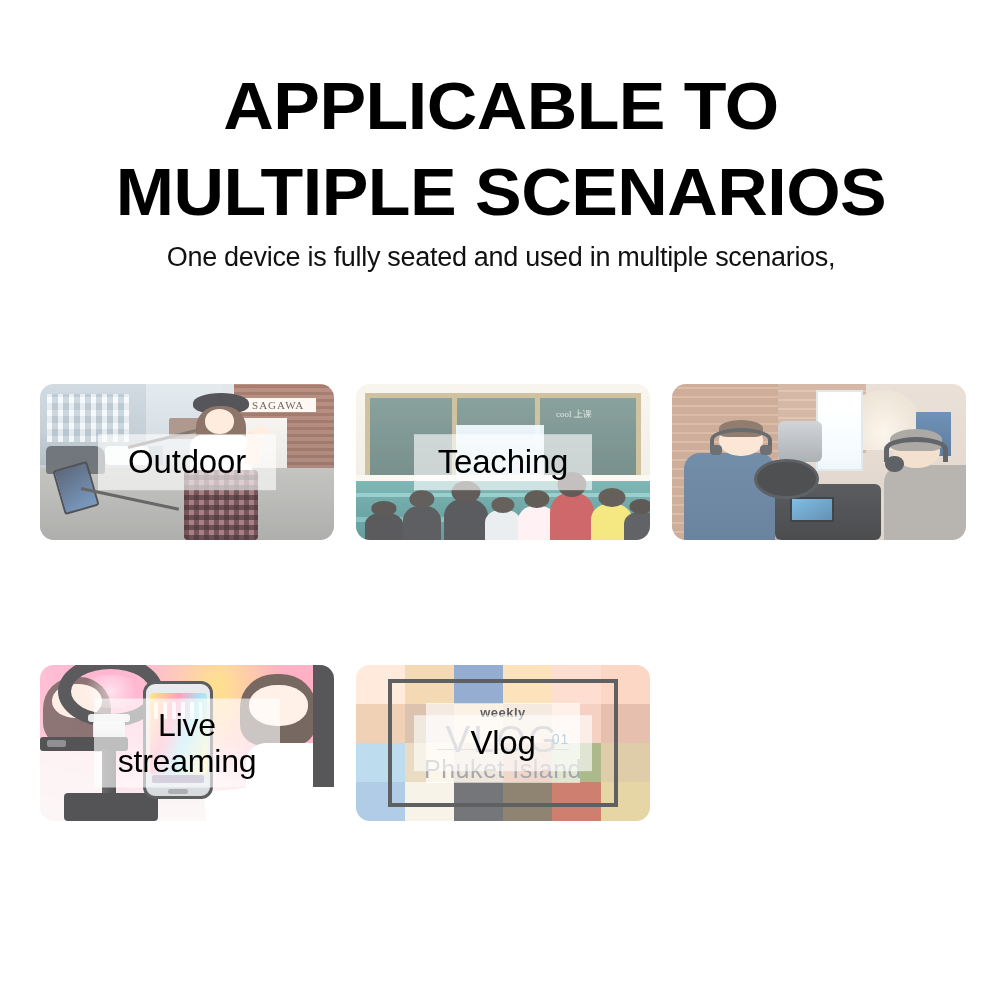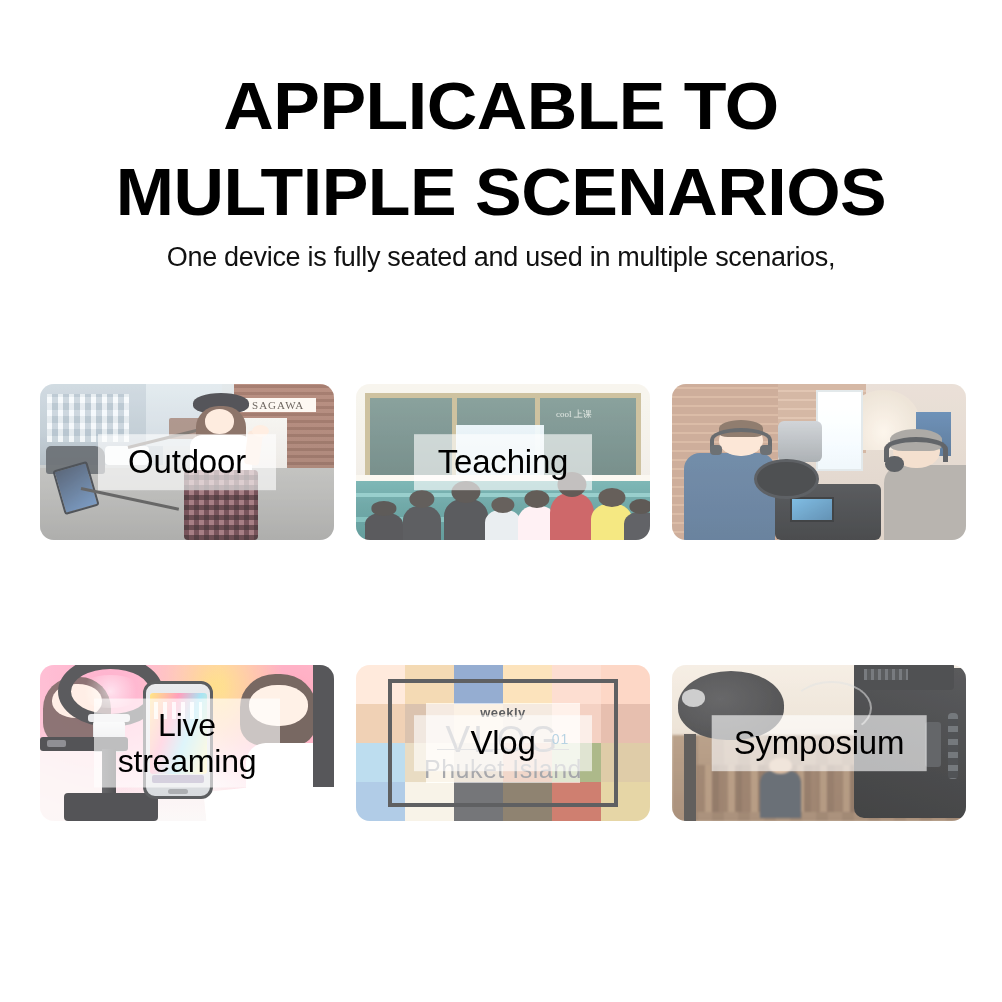--- a/index.html
+++ b/index.html
@@ -756,34 +756,15 @@
           <div class="vg-rule"></div>
           <div class="vg-sub">Phuket Island</div>
         </div>
       </div>
       <div class="wash"></div>
       <div class="label-band">
         <span class="label-text">Vlog</span>
       </div>
     </div>
 
-    <div class="card">
-      <div class="photo ph-symp">
-        <div class="hall"></div>
-        <div class="shelf"></div>
-        <div class="speaker"></div>
-        <div class="softbox"></div>
-        <div class="lightstand"></div>
-        <div class="cam-body">
-          <div class="cam-knobs"></div>
-          <div class="cam-panel"></div>
-        </div>
-        <div class="cam-top"></div>
-        <div class="cam-strap"></div>
-      </div>
-      <div class="wash"></div>
-      <div class="label-band">
-        <span class="label-text">Symposium</span>
-      </div>
-    </div>
 
   </div>
 </div>
 
 </body></html>

